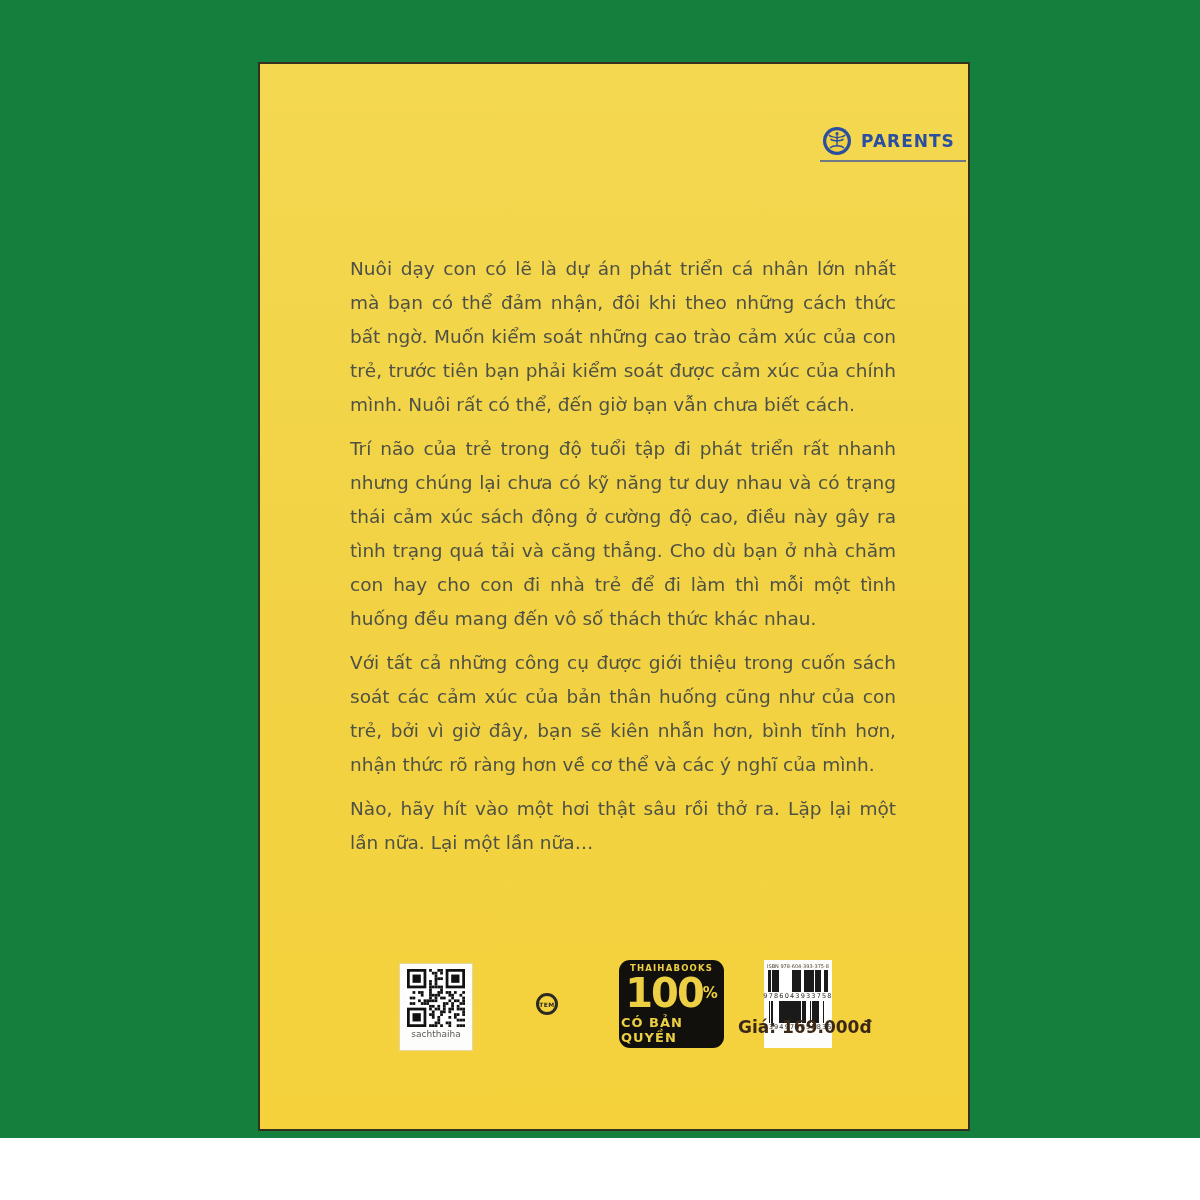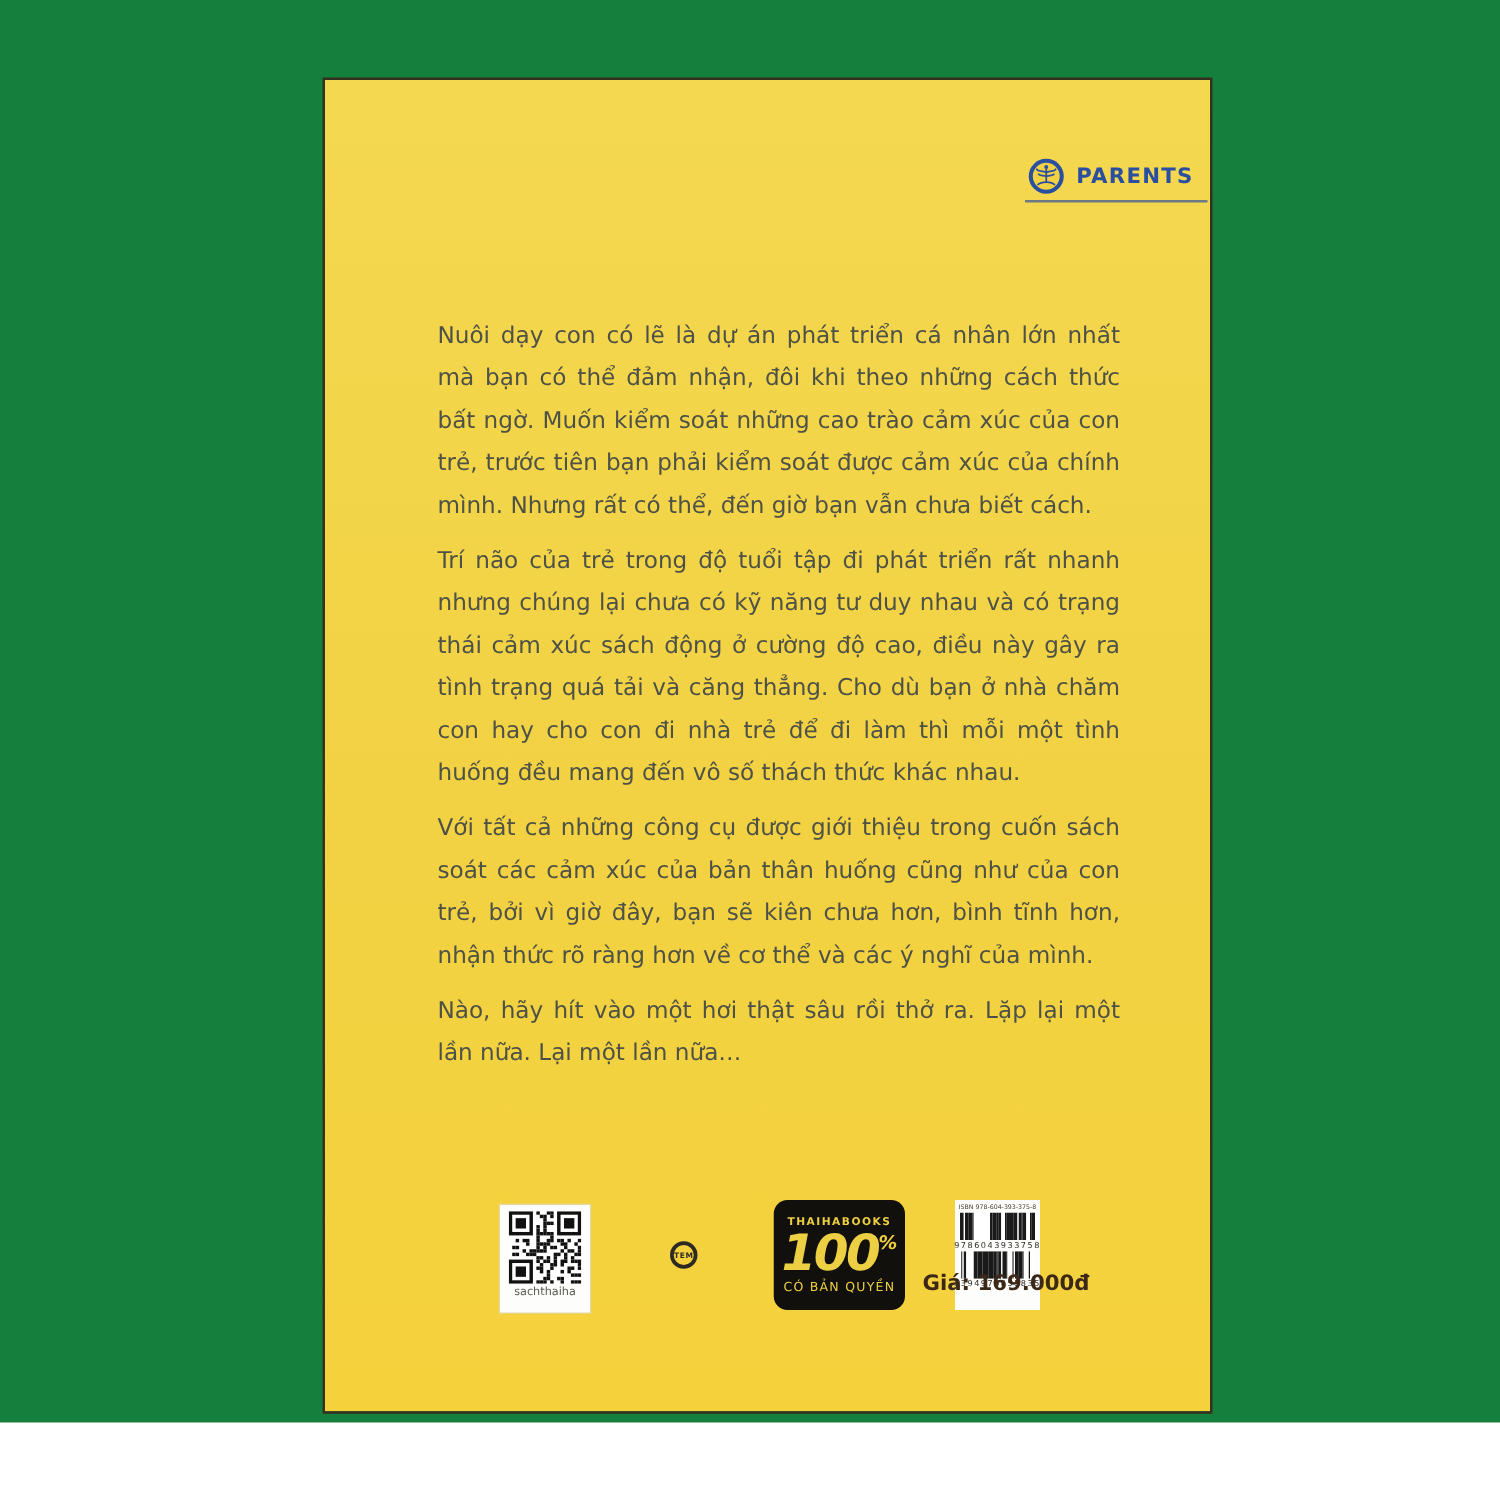--- a/index.html
+++ b/index.html
@@ -25,23 +25,23 @@
     display:flex;flex-direction:column;align-items:center;box-shadow:0 0 0 1px #e4d7a0;}
   .qr-box svg{margin-top:5px;}
   .qr-label{font-size:9px;color:#5a5a55;margin-top:2px;}
   .tem{position:absolute;left:276px;top:929px;width:22px;height:22px;border-radius:50%;
     border:3px solid #2c2a22;box-sizing:border-box;display:flex;align-items:center;justify-content:center;}
   .tem span{font-size:6px;font-weight:bold;color:#2c2a22;letter-spacing:.5px;}
   .badge{position:absolute;left:361px;top:898px;width:101px;height:84px;background:#12100c;
     border-radius:9px;box-shadow:0 0 0 2px #12100c, inset 0 0 0 2px #12100c;
     display:flex;flex-direction:column;align-items:center;justify-content:center;color:#eccf43;}
   .badge .top{font-size:8.5px;font-weight:bold;letter-spacing:1.2px;}
-  .badge .big{font-size:40px;font-weight:bold;line-height:40px;letter-spacing:-2px;display:flex;align-items:flex-start;font-style:italic;}
+  .badge .big{font-size:40px;font-weight:bold;line-height:40px;letter-spacing:-2px;display:flex;align-items:center;}
   .badge .big .pct{font-size:15px;font-weight:bold;line-height:22px;letter-spacing:0;}
-  .badge .bot{font-size:10px;font-weight:normal;letter-spacing:1px;margin-top:2px;}
+  .badge .bot{font-size:13px;font-weight:bold;letter-spacing:1px;margin-top:2px;}
   .bc-box{position:absolute;left:504px;top:896px;width:68px;height:88px;background:#fdfdfb;
     display:flex;flex-direction:column;align-items:center;padding-top:3px;box-sizing:border-box;}
   .isbn{font-size:5px;color:#4a3b32;white-space:nowrap;}
   .barcode{width:60px;height:22px;display:flex;align-items:stretch;overflow:hidden;margin-top:1px;}
   .barcode i{display:block;height:100%;}
   .bc-num{font-size:6.5px;color:#2e2a24;letter-spacing:1.2px;line-height:8px;white-space:nowrap;}
   .price{position:absolute;left:478px;top:953px;font-size:17px;font-weight:bold;color:#3c2817;}
 </style>
 </head>
 <body>
@@ -69,34 +69,34 @@
       <span class="name">PARENTS</span>
       <span class="rule"></span>
     </div>
 
     <div class="text-block" id="text-block">
         <div class="para">
           <div class="line">Nuôi dạy con có lẽ là dự án phát triển cá nhân lớn nhất</div>
           <div class="line">mà bạn có thể đảm nhận, đôi khi theo những cách thức</div>
           <div class="line">bất ngờ. Muốn kiểm soát những cao trào cảm xúc của con</div>
           <div class="line">trẻ, trước tiên bạn phải kiểm soát được cảm xúc của chính</div>
-          <div class="line para-last">mình. Nhưng rất có thể, đến giờ bạn vẫn chưa biết cách.</div>
+          <div class="line para-last">mình. Nuôi rất có thể, đến giờ bạn vẫn chưa biết cách.</div>
         </div>
         <div class="para">
           <div class="line">Trí não của trẻ trong độ tuổi tập đi phát triển rất nhanh</div>
           <div class="line">nhưng chúng lại chưa có kỹ năng tư duy nhau và có trạng</div>
           <div class="line">thái cảm xúc sách động ở cường độ cao, điều này gây ra</div>
           <div class="line">tình trạng quá tải và căng thẳng. Cho dù bạn ở nhà chăm</div>
           <div class="line">con hay cho con đi nhà trẻ để đi làm thì mỗi một tình</div>
           <div class="line para-last">huống đều mang đến vô số thách thức khác nhau.</div>
         </div>
         <div class="para">
           <div class="line">Với tất cả những công cụ được giới thiệu trong cuốn sách</div>
           <div class="line">soát các cảm xúc của bản thân huống cũng như của con</div>
-          <div class="line">trẻ, bởi vì giờ đây, bạn sẽ kiên chưa hơn, bình tĩnh hơn,</div>
+          <div class="line">trẻ, bởi vì giờ đây, bạn sẽ kiên nhẫn hơn, bình tĩnh hơn,</div>
           <div class="line para-last">nhận thức rõ ràng hơn về cơ thể và các ý nghĩ của mình.</div>
         </div>
         <div class="para">
           <div class="line">Nào, hãy hít vào một hơi thật sâu rồi thở ra. Lặp lại một</div>
           <div class="line para-last">lần nữa. Lại một lần nữa…</div>
         </div>
       </div>
 
     <div class="qr-box">
       <svg id="qr" width="58" height="58" viewBox="0 0 21 21">

